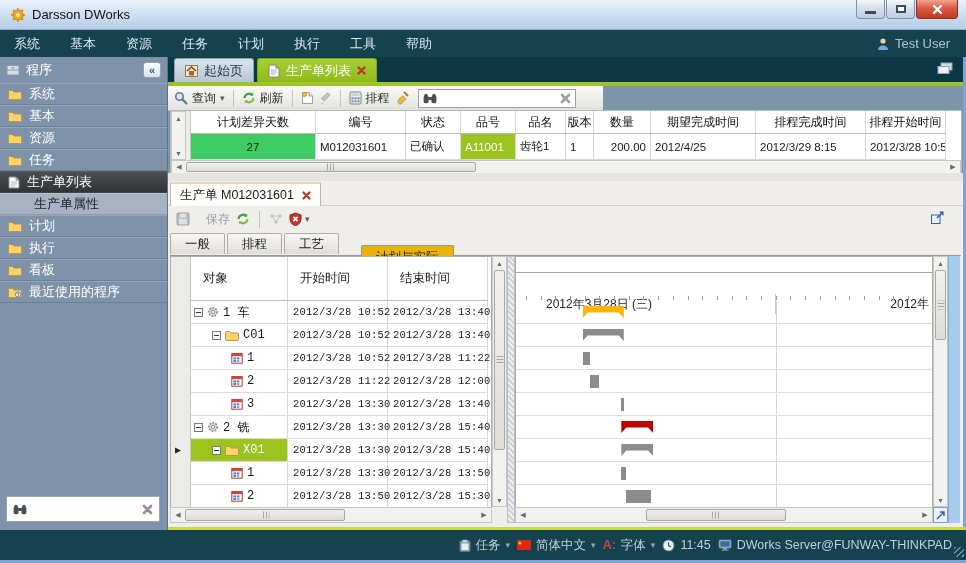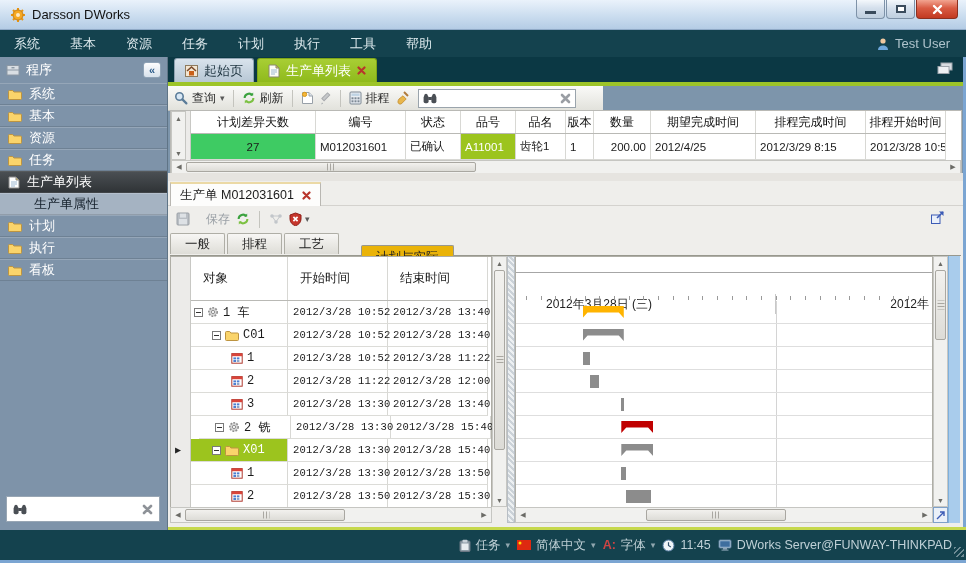--- a/index.html
+++ b/index.html
@@ -251,20 +251,30 @@
           <span>执行</span>
         </div>
         <div class="side-item">
           <span>
             <svg width="14" height="11" viewBox="0 0 14 11">
               <path d="M0.5 2.5a1 1 0 0 1 1-1h3.2l1.2 1.5h6.6a1 1 0 0 1 1 1v5.5a1 1 0 0 1-1 1h-11a1 1 0 0 1-1-1z" fill="#FAD46B" stroke="#BD9440"></path>
             </svg>
           </span>
           <span>看板</span>
         </div>
+        <div class="side-item">
+          <span>
+            <svg width="14" height="11" viewBox="0 0 14 11">
+              <path d="M0.5 2.5a1 1 0 0 1 1-1h3.2l1.2 1.5h6.6a1 1 0 0 1 1 1v5.5a1 1 0 0 1-1 1h-11a1 1 0 0 1-1-1z" fill="#FAD46B" stroke="#BD9440"></path>
+              <circle cx="10" cy="7.5" r="2.6" fill="#EFF4F8" stroke="#5B7C99"></circle>
+              <path d="M10 6v1.6l1.1.7" stroke="#33506B" stroke-width=".9" fill="none"></path>
+            </svg>
+          </span>
+          <span>最近使用的程序</span>
+        </div>
       </div>
     <div class="side-search-wrap">
       <svg width="14" height="11" viewBox="0 0 14 11">
         <circle cx="3" cy="2.4" r="1.7" fill="#4A4F55"></circle>
           <circle cx="11" cy="2.4" r="1.7" fill="#4A4F55"></circle>
         <rect x="0.6" y="2.6" width="5" height="7.6" rx="1.8" fill="#4A4F55"></rect>
           <rect x="8.4" y="2.6" width="5" height="7.6" rx="1.8" fill="#4A4F55"></rect>
           <rect x="5.2" y="4" width="3.6" height="3" fill="#4A4F55"></rect>
       </svg>
       <input value="" style="">
@@ -545,21 +555,21 @@
                       <rect x="2.4" y="8" width="2.6" height="2" fill="#4C7FD0"></rect>
                       <rect x="5.8" y="8" width="2.6" height="2" fill="#8FA6C8"></rect>
                     </svg>
                   </span>
                   <span>3</span>
                 </div>
                 <div class="tr-time">2012/3/28 13:30</div>
                 <div class="tr-time">2012/3/28 13:40</div>
               </div>
               <div class="tree-row">
-                <div class="tr-obj" style="padding-left: 16px; margin-left: 8px;">
+                <div class="tr-obj" style="padding-left: 3px;">
                   <span class="expand-box"></span>
                   <span>
                     <svg width="12" height="12" viewBox="0 0 12 12">
                       <circle cx="6" cy="6" r="4.2" fill="#D6D6D6" stroke="#8F8F8F" stroke-width="1.6" stroke-dasharray="1.8 1.3"></circle>
                       <circle cx="6" cy="6" r="1.6" fill="#fff" stroke="#8F8F8F"></circle>
                     </svg>
                   </span>
                   <span>2 铣</span>
                 </div>
                 <div class="tr-time">2012/3/28 13:30</div>

